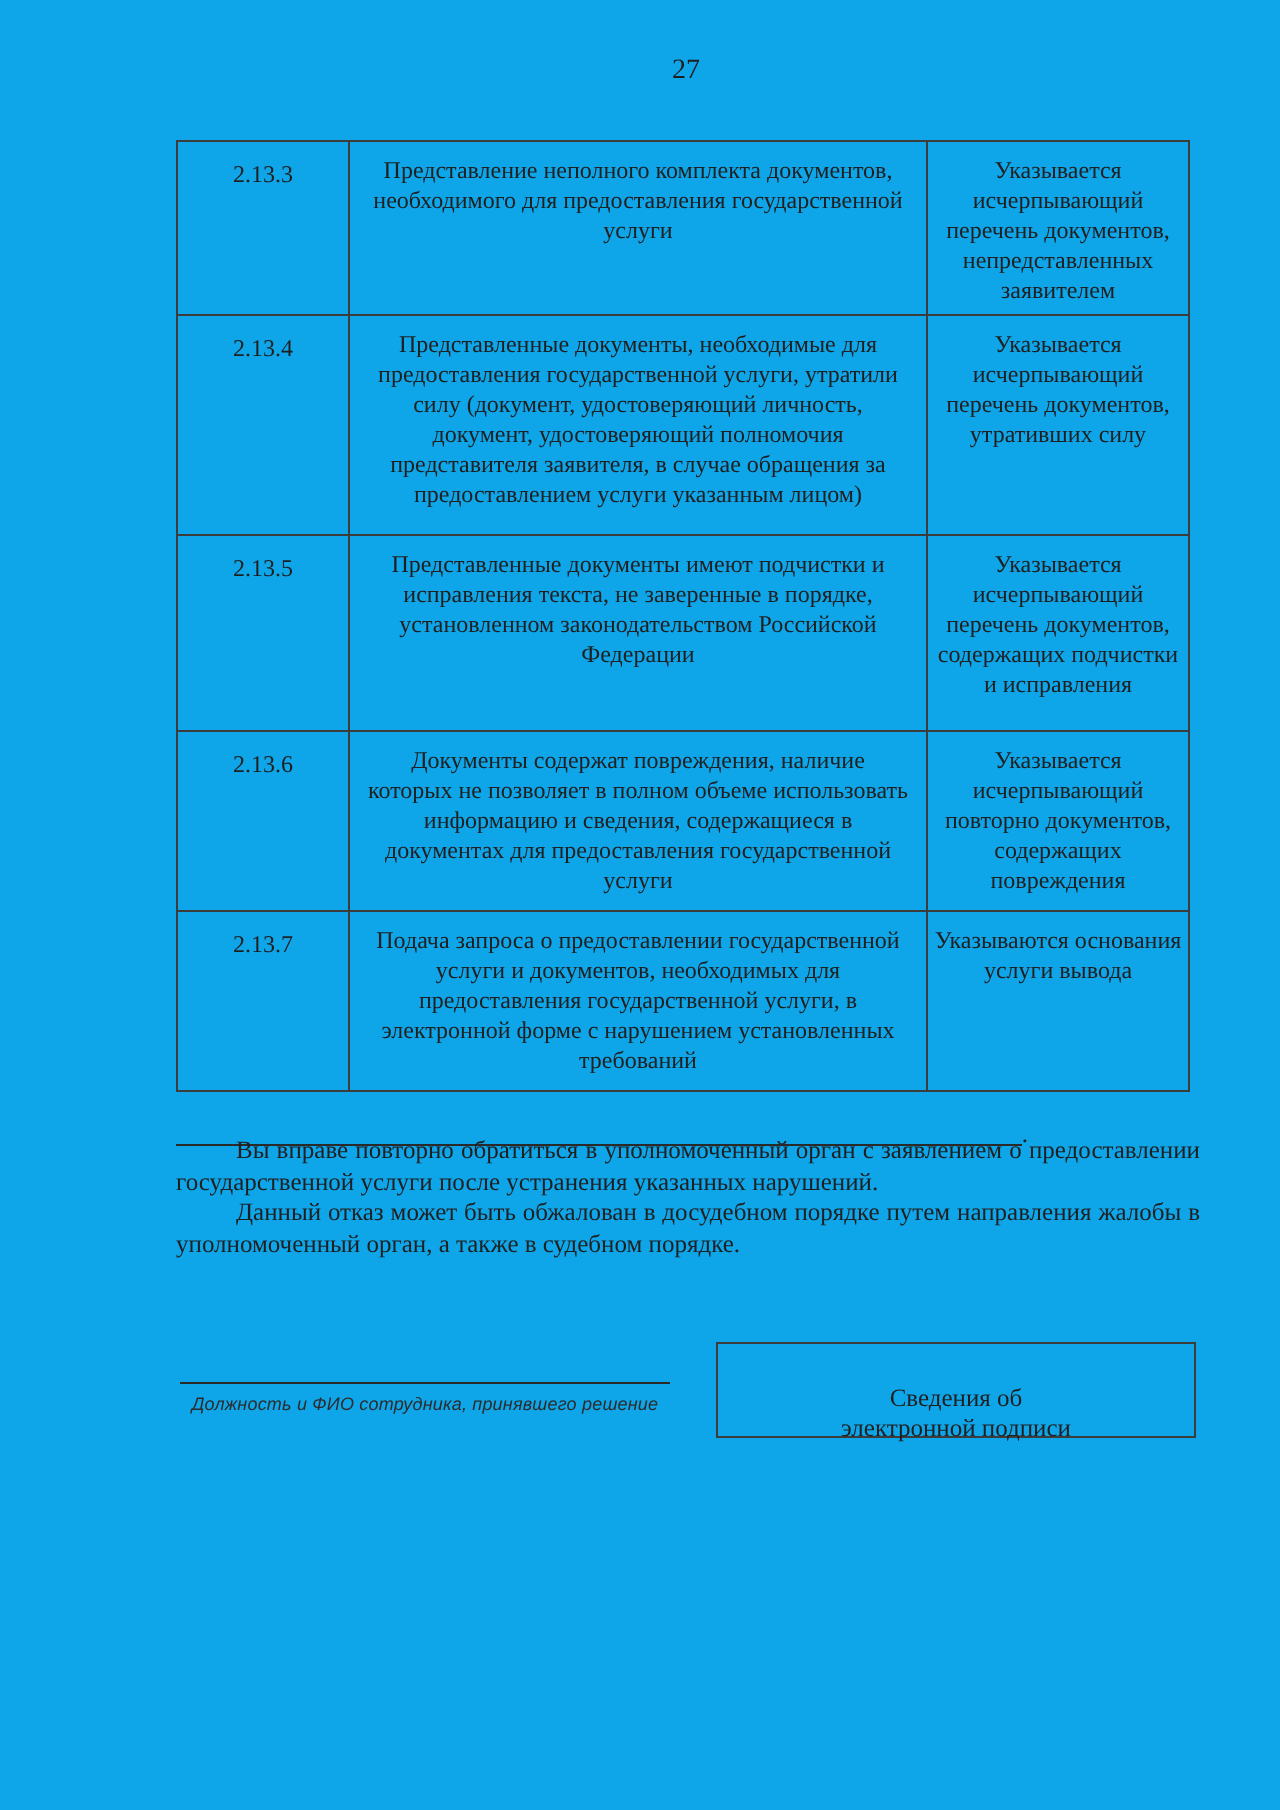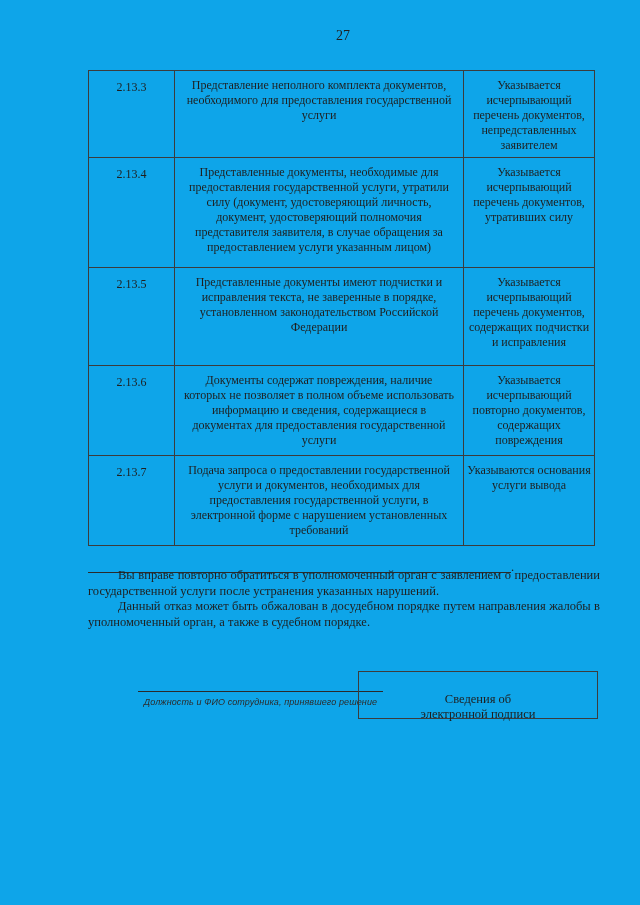--- a/index.html
+++ b/index.html
@@ -71,21 +71,20 @@
     font-size: 12.5px;
     line-height: 15.5px;
     text-align: justify;
   }
   .paras p { margin: 0; text-indent: 30px; }
   .sigblock {
     position: absolute;
     top: 691px;
     left: 90px;
     width: 245px;
-    margin-left: 48px;
   }
   .sigline { border-top: 1.5px solid #2a2a2a; height: 0; }
   .sigcap {
     margin-top: 5px;
     text-align: center;
     font-family: "Liberation Sans", "DejaVu Sans", sans-serif;
     font-style: italic;
     font-size: 9px;
     letter-spacing: 0.1px;
     color: #2c2c2c;

